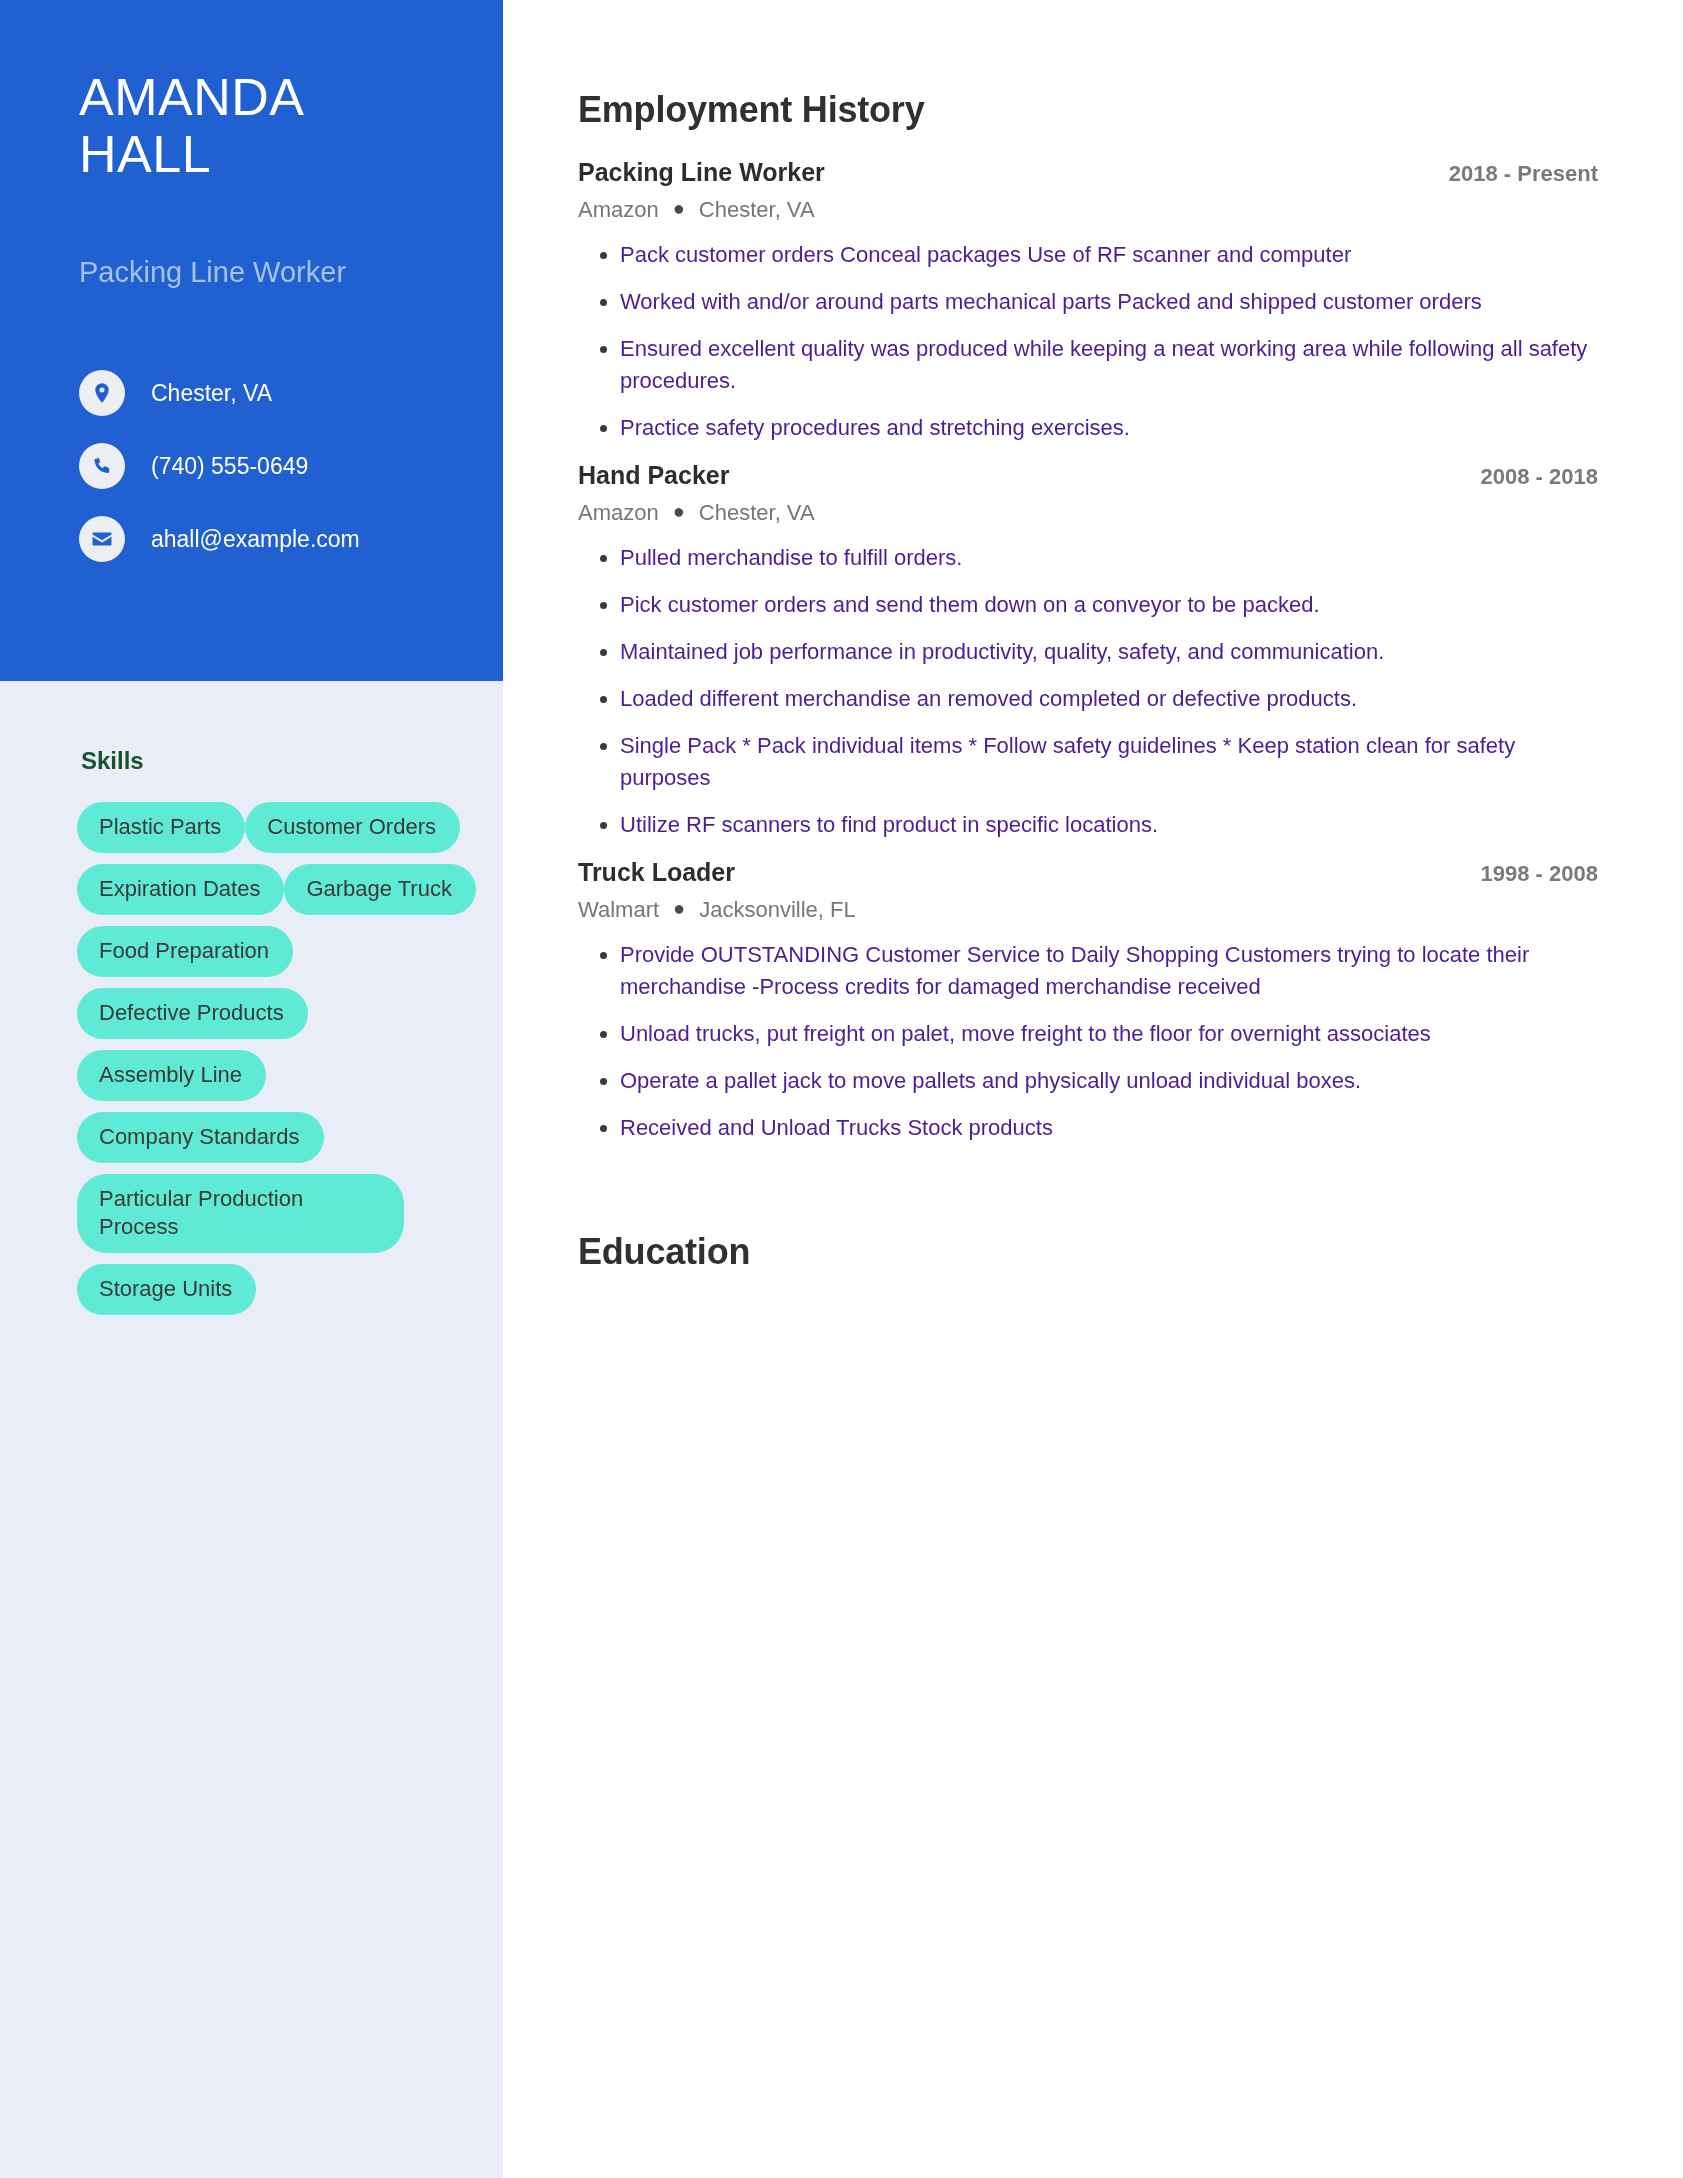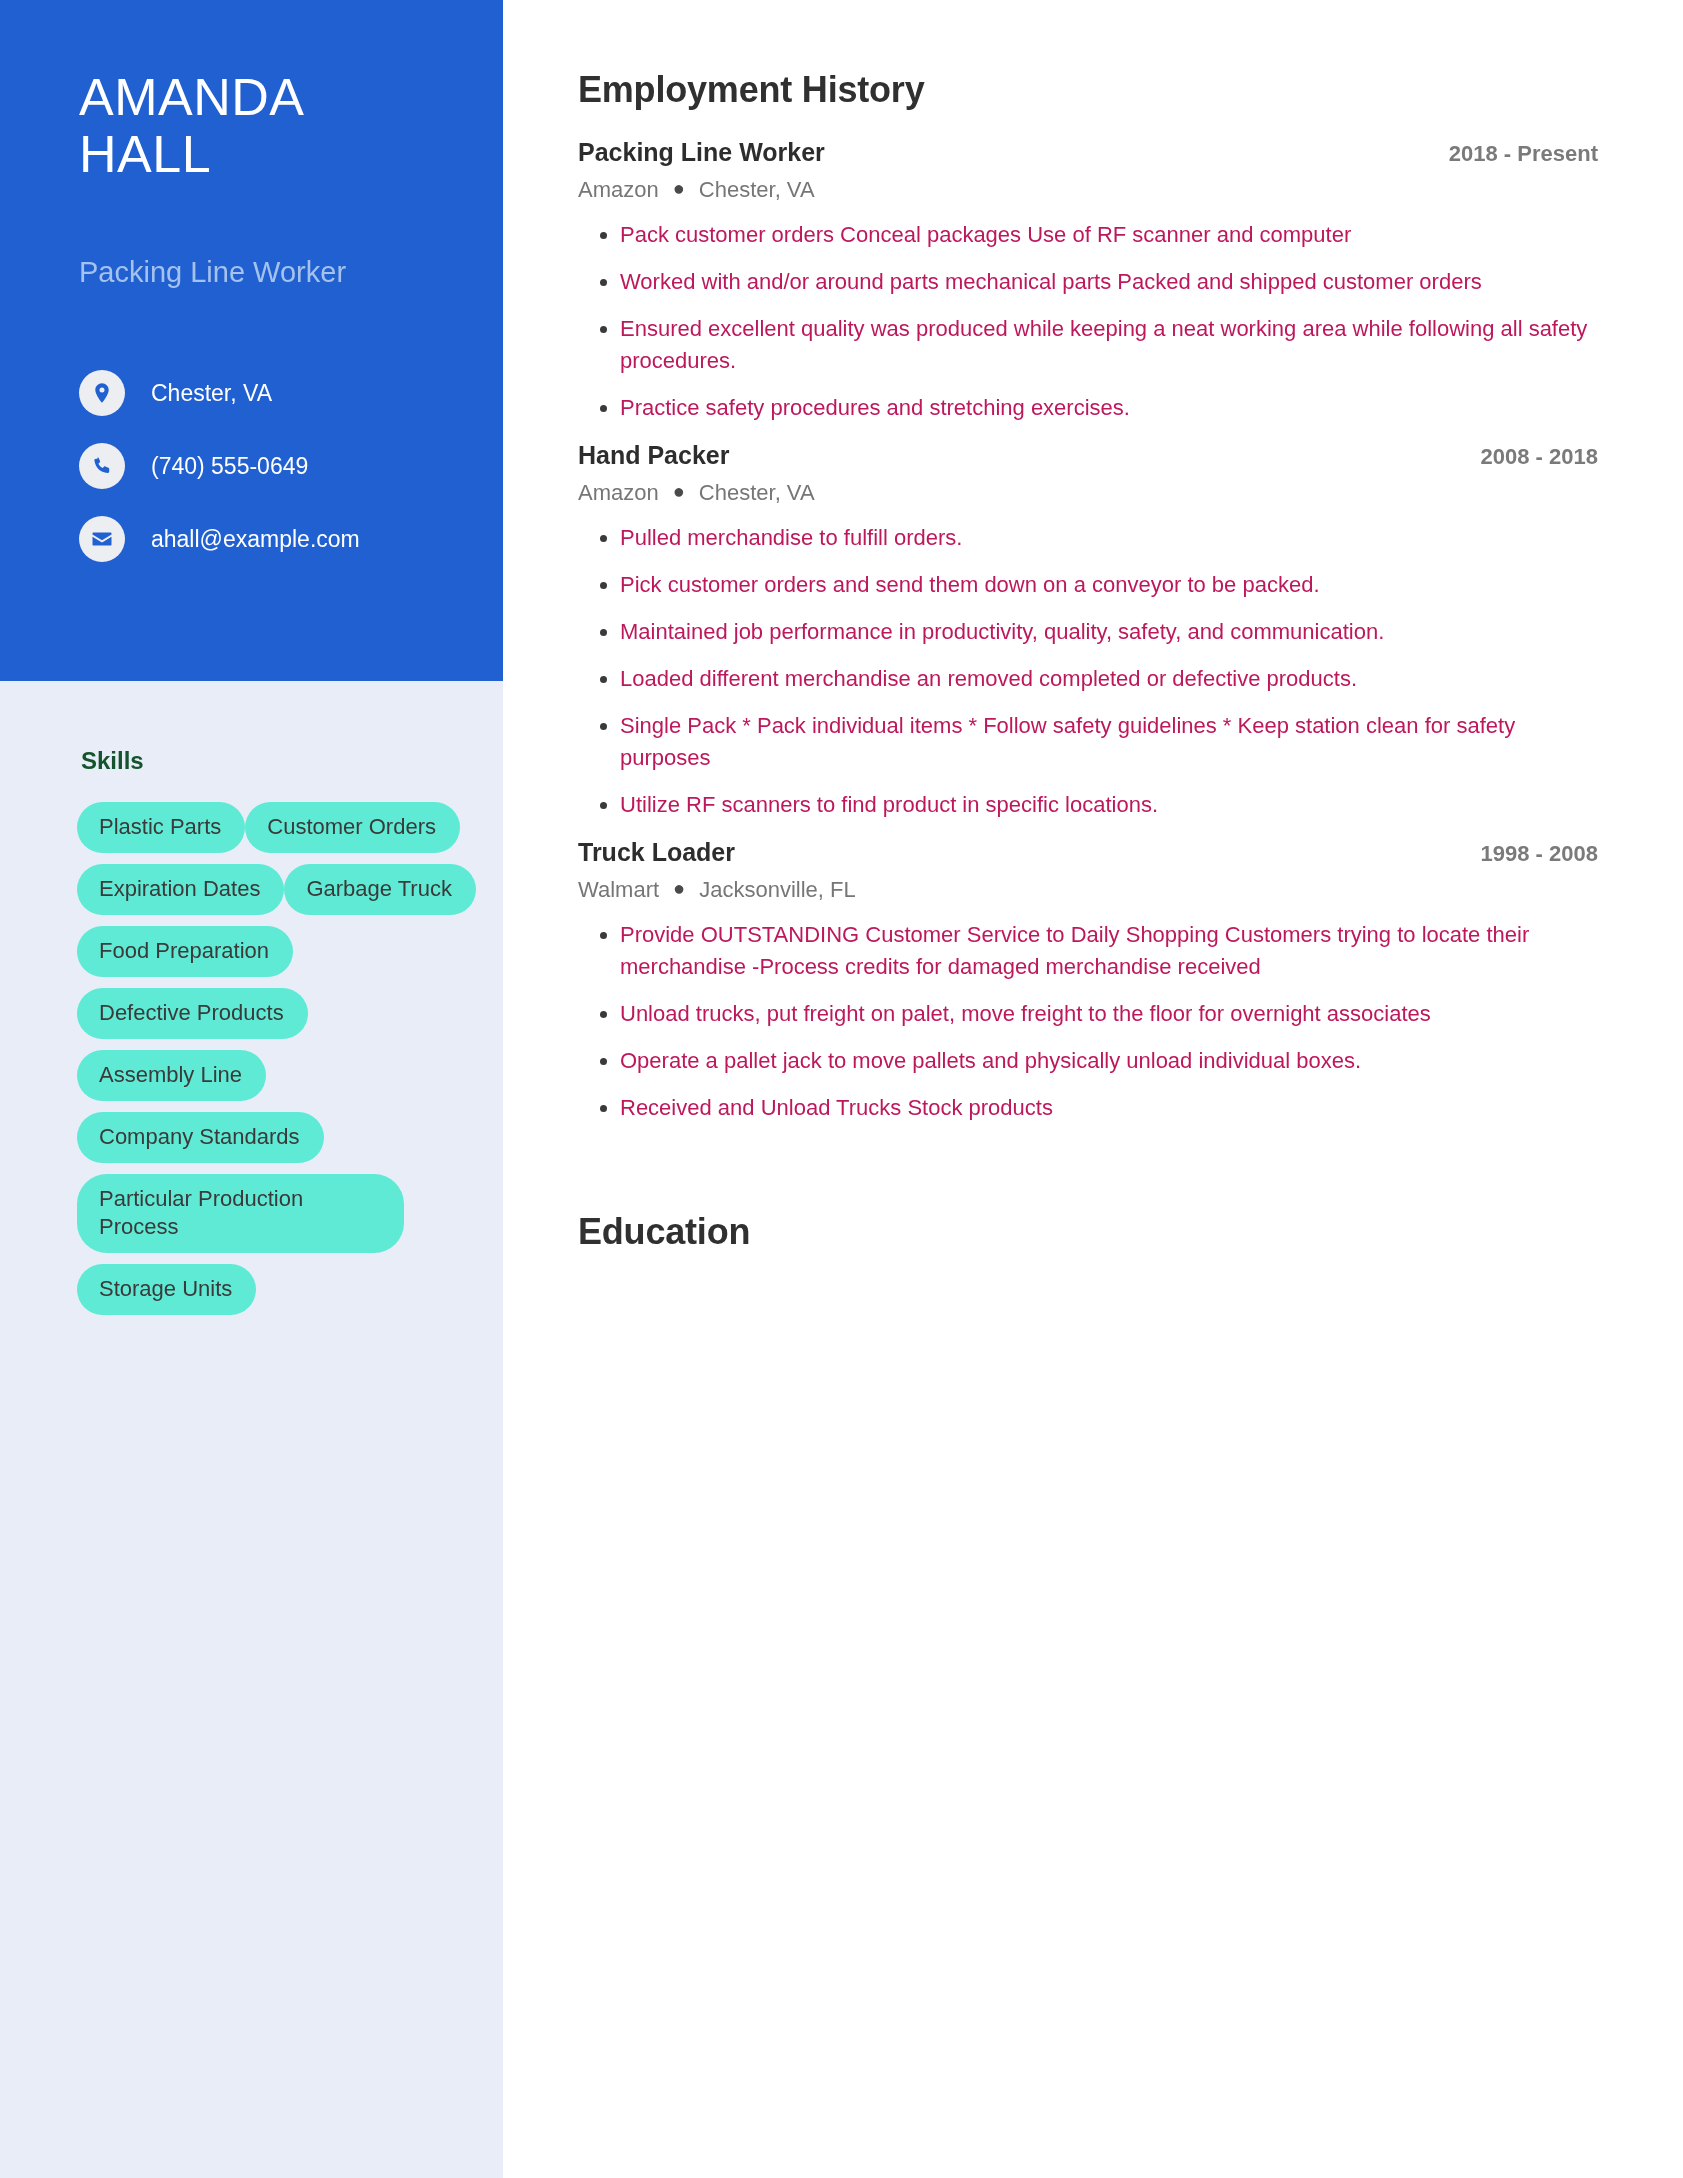--- a/index.html
+++ b/index.html
@@ -160,21 +160,21 @@
   }
 
   .section-title {
     font-size: 36px;
     line-height: 44px;
     font-weight: 700;
     color: #303030;
     letter-spacing: -0.2px;
   }
 
-  #section-employment { padding-top: 68px; }
+  #section-employment { padding-top: 88px; }
   #section-education  { padding-top: 71px; }
 
   .entry { margin-top: 11px; }
   .entry:first-of-type { margin-top: 24px; }
 
   .entry-head {
     display: flex;
     align-items: baseline;
     justify-content: space-between;
   }
@@ -215,21 +215,21 @@
     margin-top: 14px;
     list-style: none;
   }
 
   .bullets li {
     position: relative;
     padding-left: 42px;
     margin-bottom: 15px;
     font-size: 22px;
     line-height: 32px;
-    color: #be185d;
+    color: #4c1d95;
   }
 
   .bullets li::before {
     content: "";
     position: absolute;
     left: 22px;
     top: 13px;
     width: 7px;
     height: 7px;
     border-radius: 50%;

